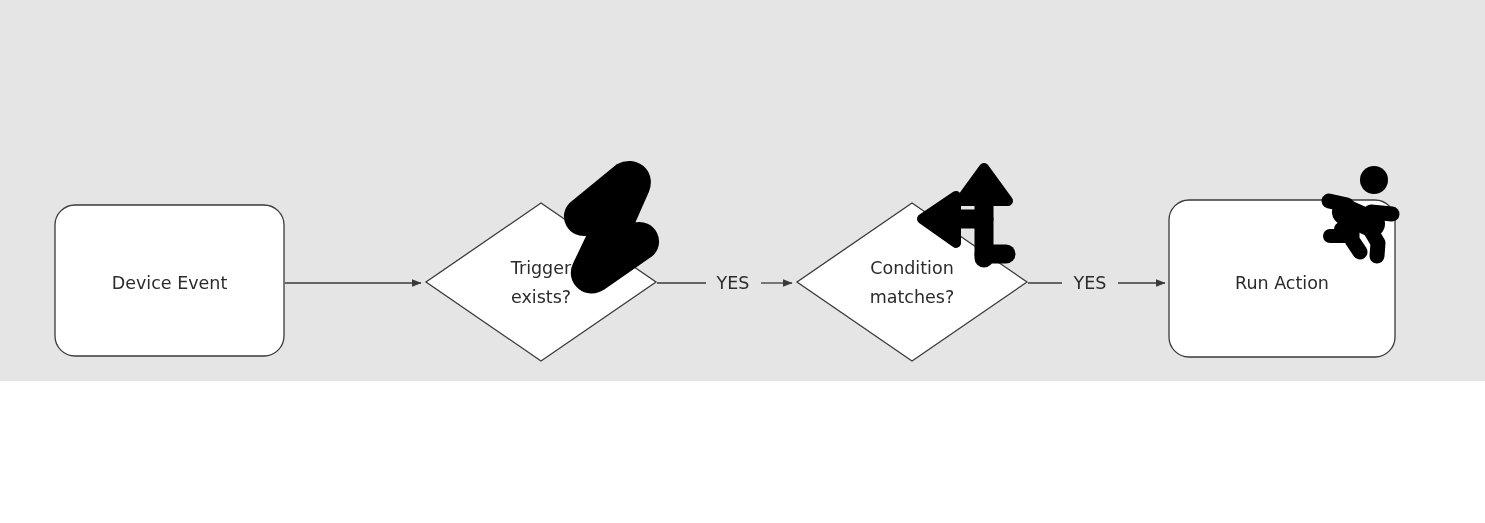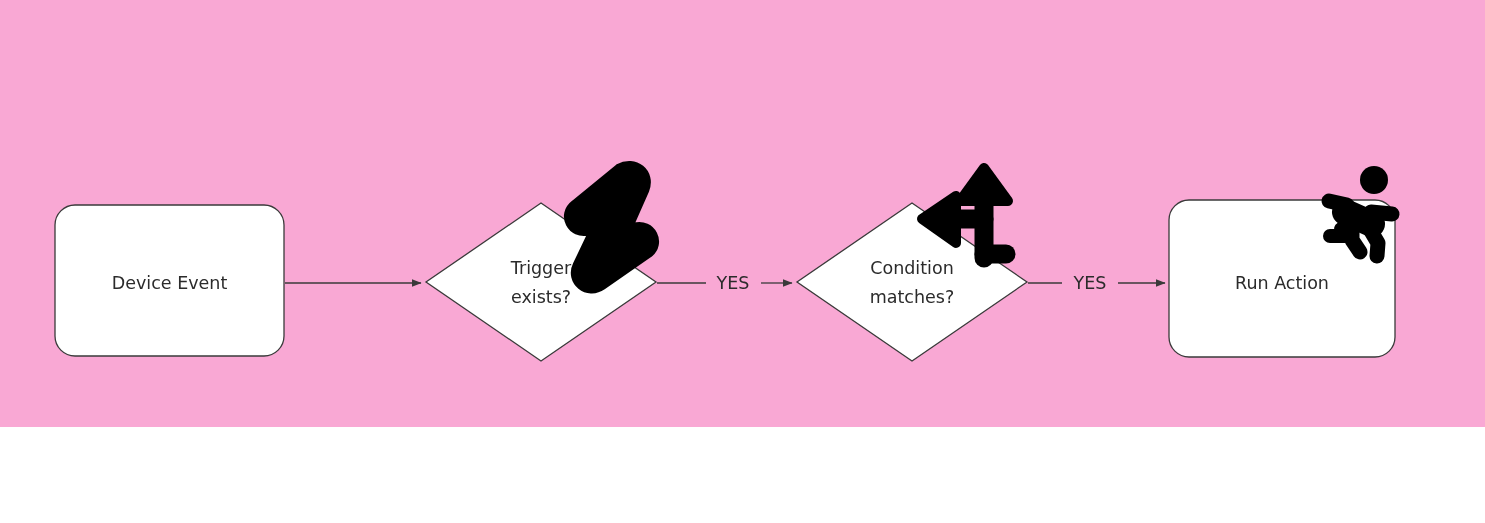--- a/index.html
+++ b/index.html
@@ -6,22 +6,22 @@
     margin: 0;
     padding: 0;
     background: #ffffff;
   }
   body {
     font-family: "DejaVu Sans", "Liberation Sans", sans-serif;
   }
   #canvas {
     position: relative;
     width: 1485px;
-    height: 427px;
-    background: #f9a8d4;
+    height: 381px;
+    background: #e5e5e5;
     overflow: hidden;
     text-align: right;
   }
   #flow-svg {
     position: absolute;
     left: 0;
     top: 0;
     width: 1485px;
     height: 523px;
   }

